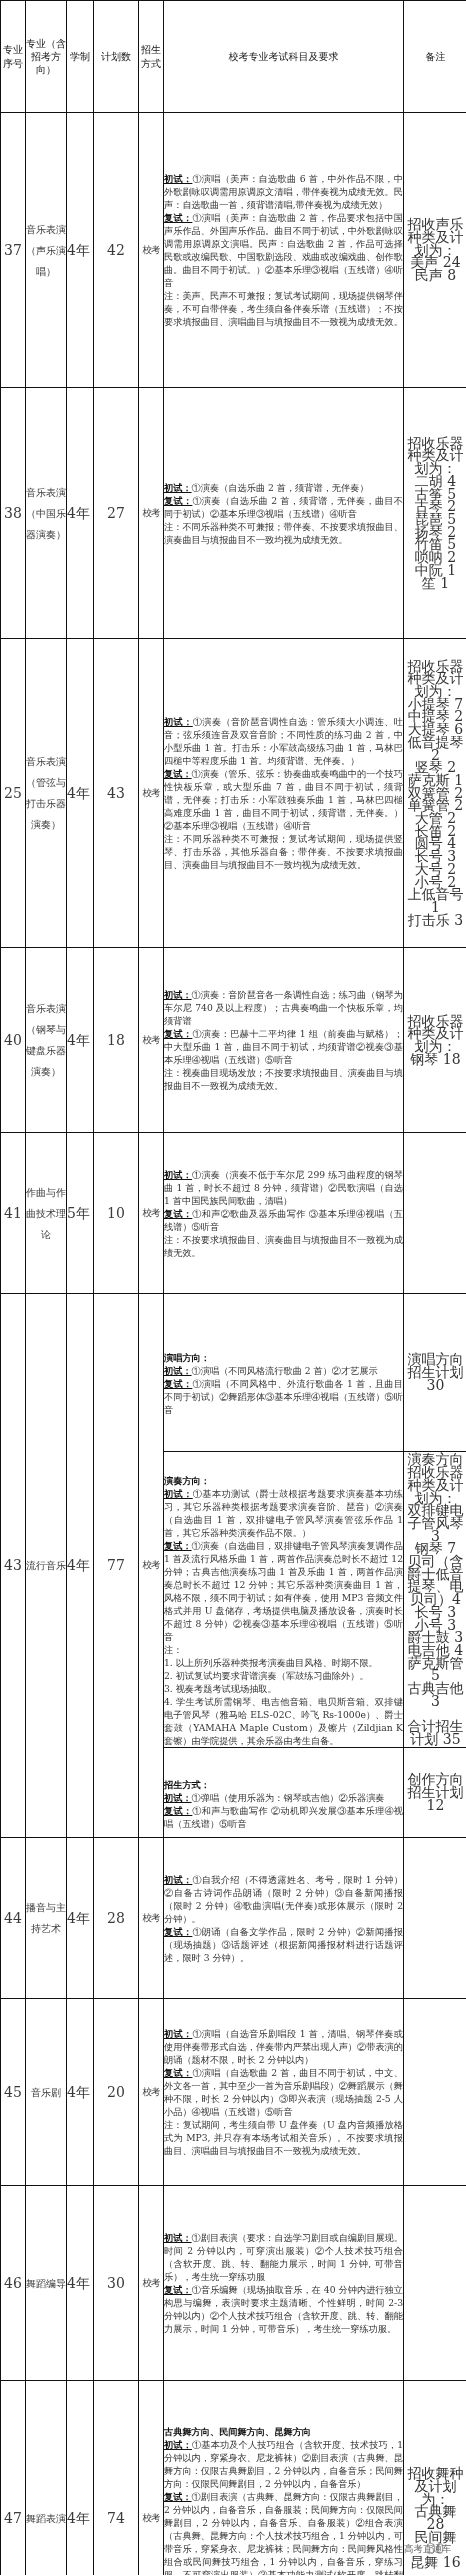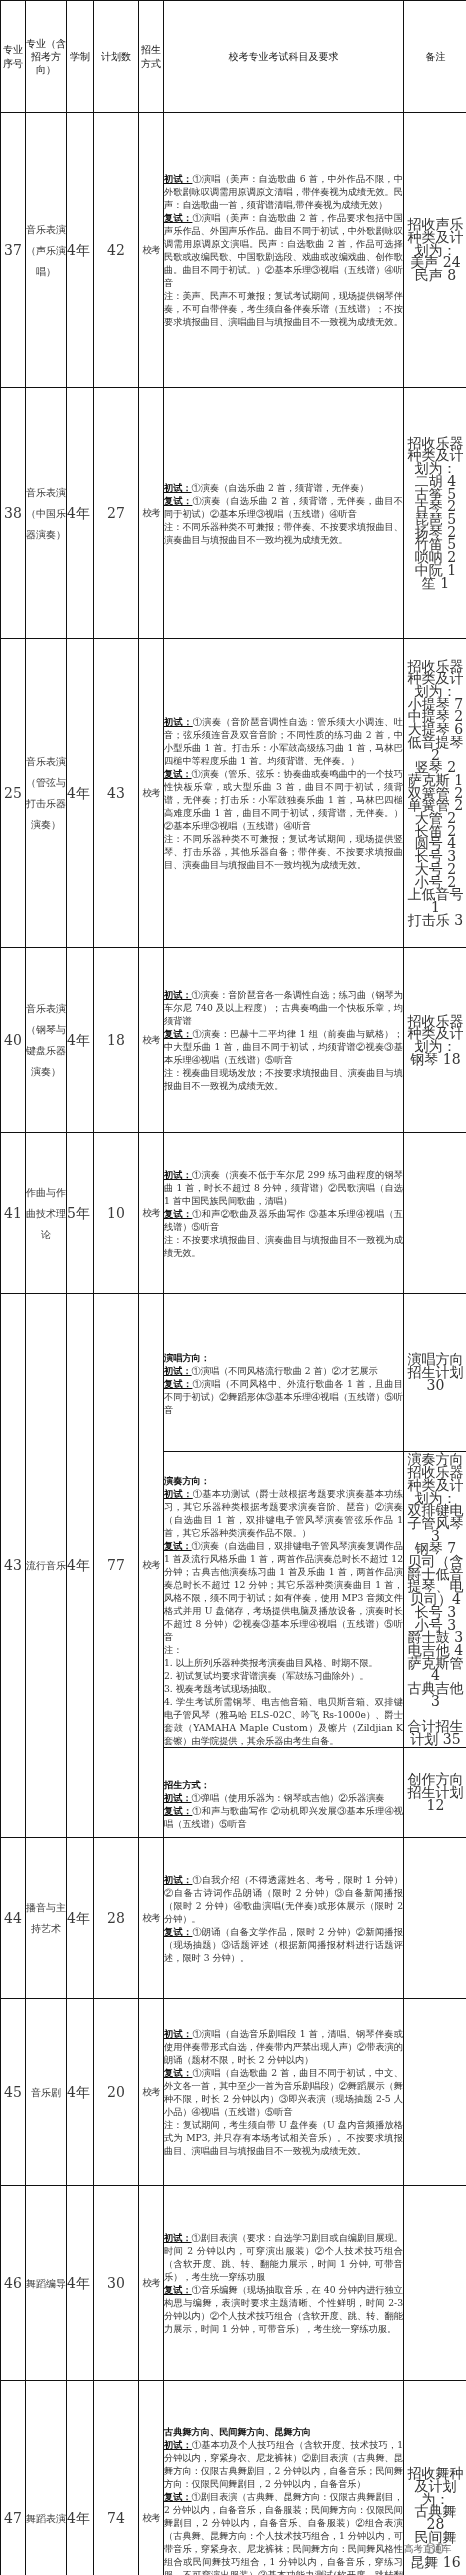--- a/index.html
+++ b/index.html
@@ -134,21 +134,21 @@
     </tr>
 
     <tr class="row-sep r39">
       <td class="no">25</td>
       <td class="major">音乐表演（管弦与打击乐器演奏）</td>
       <td class="years">4年</td>
       <td class="plan">43</td>
       <td class="mode">校考</td>
       <td class="req">
         <p><span class="lbl">初试：</span><span>①演奏（音阶琶音调性自选：管乐须大小调连、吐音；弦乐须连音及双音音阶；不同性质的练习曲 2 首，中小型乐曲 1 首。打击乐：小军鼓高级练习曲 1 首，马林巴四槌中等程度乐曲 1 首。均须背谱、无伴奏。）</span></p>
-        <p><span class="lbl">复试：</span><span>①演奏（管乐、弦乐：协奏曲或奏鸣曲中的一个技巧性快板乐章，或大型乐曲 3 首，曲目不同于初试，须背谱，无伴奏；打击乐：小军鼓独奏乐曲 1 首，马林巴四槌高难度乐曲 1 首，曲目不同于初试，须背谱，无伴奏。）②基本乐理③视唱（五线谱）④听音</span></p>
+        <p><span class="lbl">复试：</span><span>①演奏（管乐、弦乐：协奏曲或奏鸣曲中的一个技巧性快板乐章，或大型乐曲 7 首，曲目不同于初试，须背谱，无伴奏；打击乐：小军鼓独奏乐曲 1 首，马林巴四槌高难度乐曲 1 首，曲目不同于初试，须背谱，无伴奏。）②基本乐理③视唱（五线谱）④听音</span></p>
         <p>注：不同乐器种类不可兼报；复试考试期间，现场提供竖琴、打击乐器，其他乐器自备；带伴奏、不按要求填报曲目、演奏曲目与填报曲目不一致均视为成绩无效。</p>
       </td>
       <td class="note">
         <span class="line">招收乐器种类及计划为：</span>
         <span class="line">小提琴 7</span>
         <span class="line">中提琴 2</span>
         <span class="line">大提琴 6</span>
         <span class="line">低音提琴 2</span>
         <span class="line">竖琴 2</span>
         <span class="line">萨克斯 1</span>
@@ -224,21 +224,21 @@
       </td>
       <td class="note left">
         <span class="line">演奏方向招收乐器种类及计划为：</span>
         <span class="line">双排键电子管风琴 3</span>
         <span class="line">钢琴 7</span>
         <span class="line">贝司（含爵士低音提琴、电贝司）4</span>
         <span class="line">长号 3</span>
         <span class="line">小号 3</span>
         <span class="line">爵士鼓 3</span>
         <span class="line">电吉他 4</span>
-        <span class="line">萨克斯管 4</span>
+        <span class="line">萨克斯管 5</span>
         <span class="line">古典吉他 3</span>
         <span class="line">&nbsp;</span>
         <span class="line">合计招生计划 35</span>
       </td>
     </tr>
     <tr class="r43c">
       <td class="req">
         <span class="dir">招生方式：</span>
         <p><span class="lbl">初试：</span><span>①弹唱（使用乐器为：钢琴或吉他）②乐器演奏</span></p>
         <p><span class="lbl">复试：</span><span>①和声与歌曲写作 ②动机即兴发展③基本乐理④视唱（五线谱）⑤听音</span></p>

